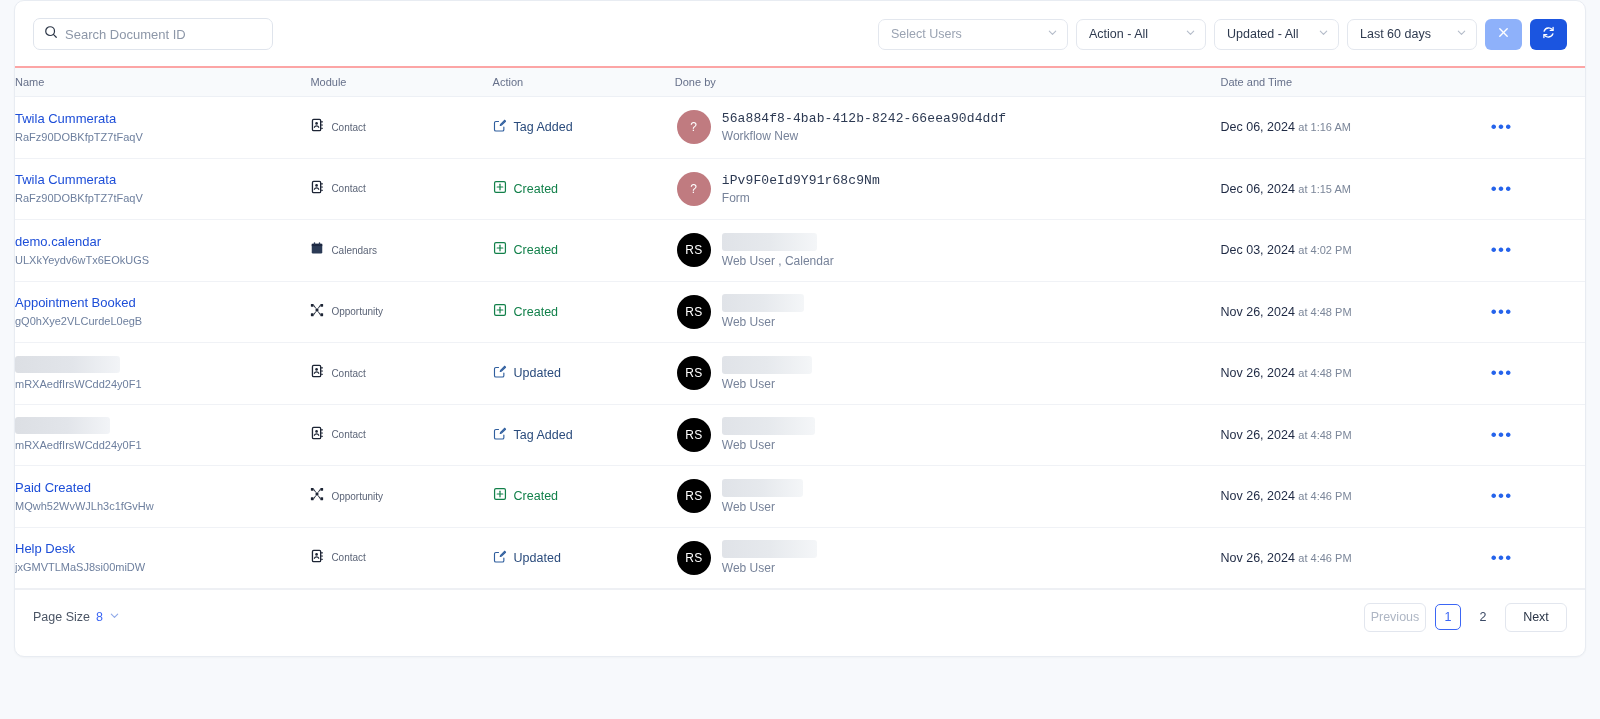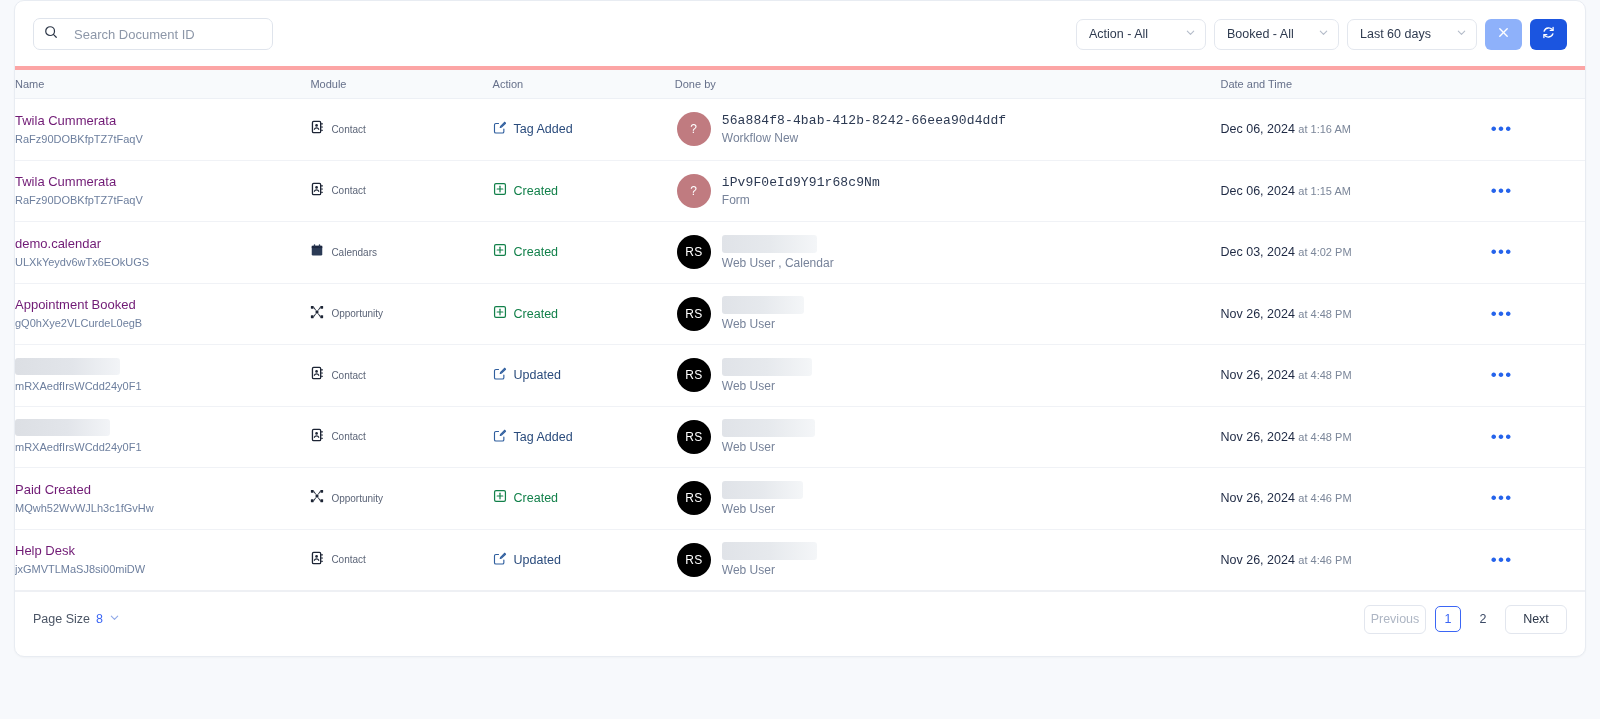--- a/index.html
+++ b/index.html
@@ -36,21 +36,21 @@
     gap: 8px;
   }
   .search-box {
     width: 240px;
     height: 32px;
     border: 1px solid #dfe4ec;
     border-radius: 7px;
     display: flex;
     align-items: center;
     padding: 0 10px;
-    gap: 16px;
+    gap: 7px;
     background: #fff;
   }
   .search-box svg { flex: 0 0 auto; }
   .search-box input {
     border: none; outline: none;
     font-family: "Liberation Sans", sans-serif;
     font-size: 13px;
     color: #4b5565;
     width: 100%;
     background: transparent;
@@ -86,21 +86,21 @@
     border: none;
     cursor: pointer;
   }
   .icon-btn.clear   { background: #8eb1fa; }
   .icon-btn.refresh { background: #1b55e0; }
 
   
   table.audit { width: 100%; border-collapse: collapse; table-layout: fixed; }
   table.audit thead th {
     background: #f8fafc;
-    border-top: 4px solid #fca5a5;
+    border-top: 2px solid #fca5a5;
     border-bottom: 1px solid #edf0f5;
     font-size: 11px;
     font-weight: 400;
     color: #66708a;
     text-align: left;
     padding: 8px 0 8px 0;
     height: 29px;
   }
   col.c-name   { width: 295px; }
   col.c-module { width: 182px; }
@@ -114,21 +114,21 @@
     height: 61.5px;
     vertical-align: middle;
     padding: 0;
   }
   tbody tr:last-child td { border-bottom: 1px solid #eef0f4; }
 
   .cell-pad-name { padding-left: 18px; }
 
   .nm-primary {
     font-size: 13px;
-    color: #701a75;
+    color: #1d4ed8;
     line-height: 16px;
     margin-bottom: 3px;
   }
   .nm-id {
     font-size: 11px;
     color: #6d7f9e;
     line-height: 14px;
   }
   .redact-bar {
     height: 17px;
@@ -220,32 +220,40 @@
           <svg width="14" height="14" viewBox="0 0 16 16" fill="none">
             <circle cx="7" cy="7" r="5" stroke="#2d3748" stroke-width="1.4"></circle>
             <line x1="10.7" y1="10.7" x2="14" y2="14" stroke="#2d3748" stroke-width="1.4" stroke-linecap="round"></line>
           </svg>
         </span>
         <input type="text" placeholder="Search Document ID" style="">
       </div>
 
       <div class="toolbar-spacer"></div>
 
+      <div class="select users">
+        <span>Select Users</span>
+        <span class="caret">
+          <svg width="11" height="11" viewBox="0 0 12 12" fill="none">
+              <path d="M2.5 4.5L6 8L9.5 4.5" stroke="#b4bcc9" stroke-width="1.2" stroke-linecap="round" stroke-linejoin="round"></path>
+            </svg>
+        </span>
+      </div>
 
       <div class="select action">
         <span>Action - All</span>
         <span class="caret">
           <svg width="11" height="11" viewBox="0 0 12 12" fill="none">
               <path d="M2.5 4.5L6 8L9.5 4.5" stroke="#b4bcc9" stroke-width="1.2" stroke-linecap="round" stroke-linejoin="round"></path>
             </svg>
         </span>
       </div>
 
       <div class="select module">
-        <span>Booked - All</span>
+        <span>Updated - All</span>
         <span class="caret">
           <svg width="11" height="11" viewBox="0 0 12 12" fill="none">
               <path d="M2.5 4.5L6 8L9.5 4.5" stroke="#b4bcc9" stroke-width="1.2" stroke-linecap="round" stroke-linejoin="round"></path>
             </svg>
         </span>
       </div>
 
       <div class="select range">
         <span>Last 60 days</span>
         <span class="caret">

